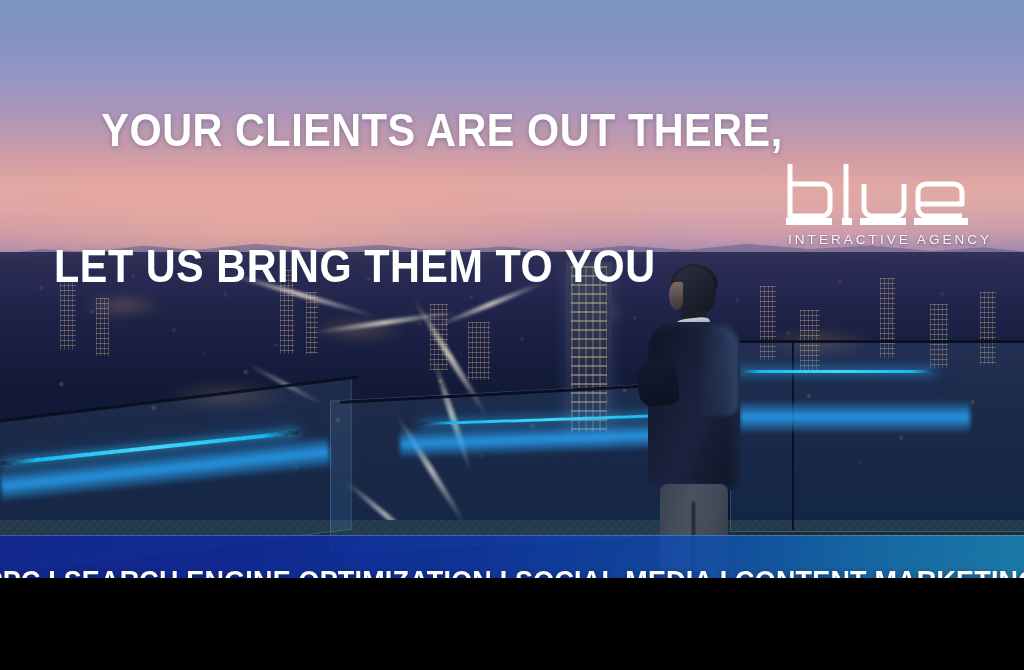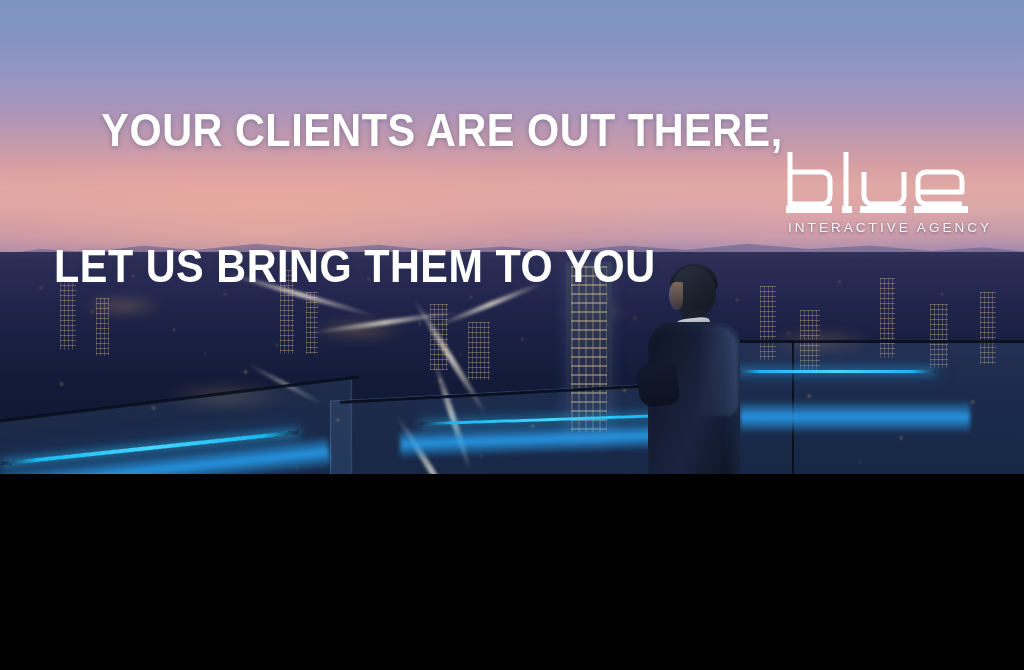--- a/index.html
+++ b/index.html
@@ -3,21 +3,21 @@
 <meta charset="utf-8">
 <style>
   html, body {
     margin: 0;
     padding: 0;
     background: #000;
   }
   #stage {
     position: relative;
     width: 1024px;
-    height: 474px;
+    height: 578px;
     overflow: hidden;
     font-family: "Liberation Sans", sans-serif;
     background: #8b5cf6;
   }
 
   
   .sky {
     position: absolute;
     left: 0; top: 0; width: 1024px; height: 268px;
     background: linear-gradient(to bottom,
@@ -290,21 +290,21 @@
     letter-spacing: .6px;
     text-transform: uppercase;
     transform: scaleX(0.88);
     transform-origin: left top;
     text-shadow: 0 1px 6px rgba(40,50,90,.35);
     white-space: pre;
   }
   .headline .l2 { display: block; }
 
   
-  .logo { position: absolute; left: 784px; top: 152px; width: 186px; height: 92px; }
+  .logo { position: absolute; left: 784px; top: 164px; width: 186px; height: 92px; }
   .logo-word {
     position: absolute; left: 0; top: 0;
     width: 186px; height: 58px;
   }
   .logo-word svg { display: block; }
   .logo-bars { position: absolute; left: 2px; top: 54px; width: 182px; height: 7px; }
   .logo-bars span {
     position: absolute; top: 0; height: 7px;
     background: #ffffff;
   }

